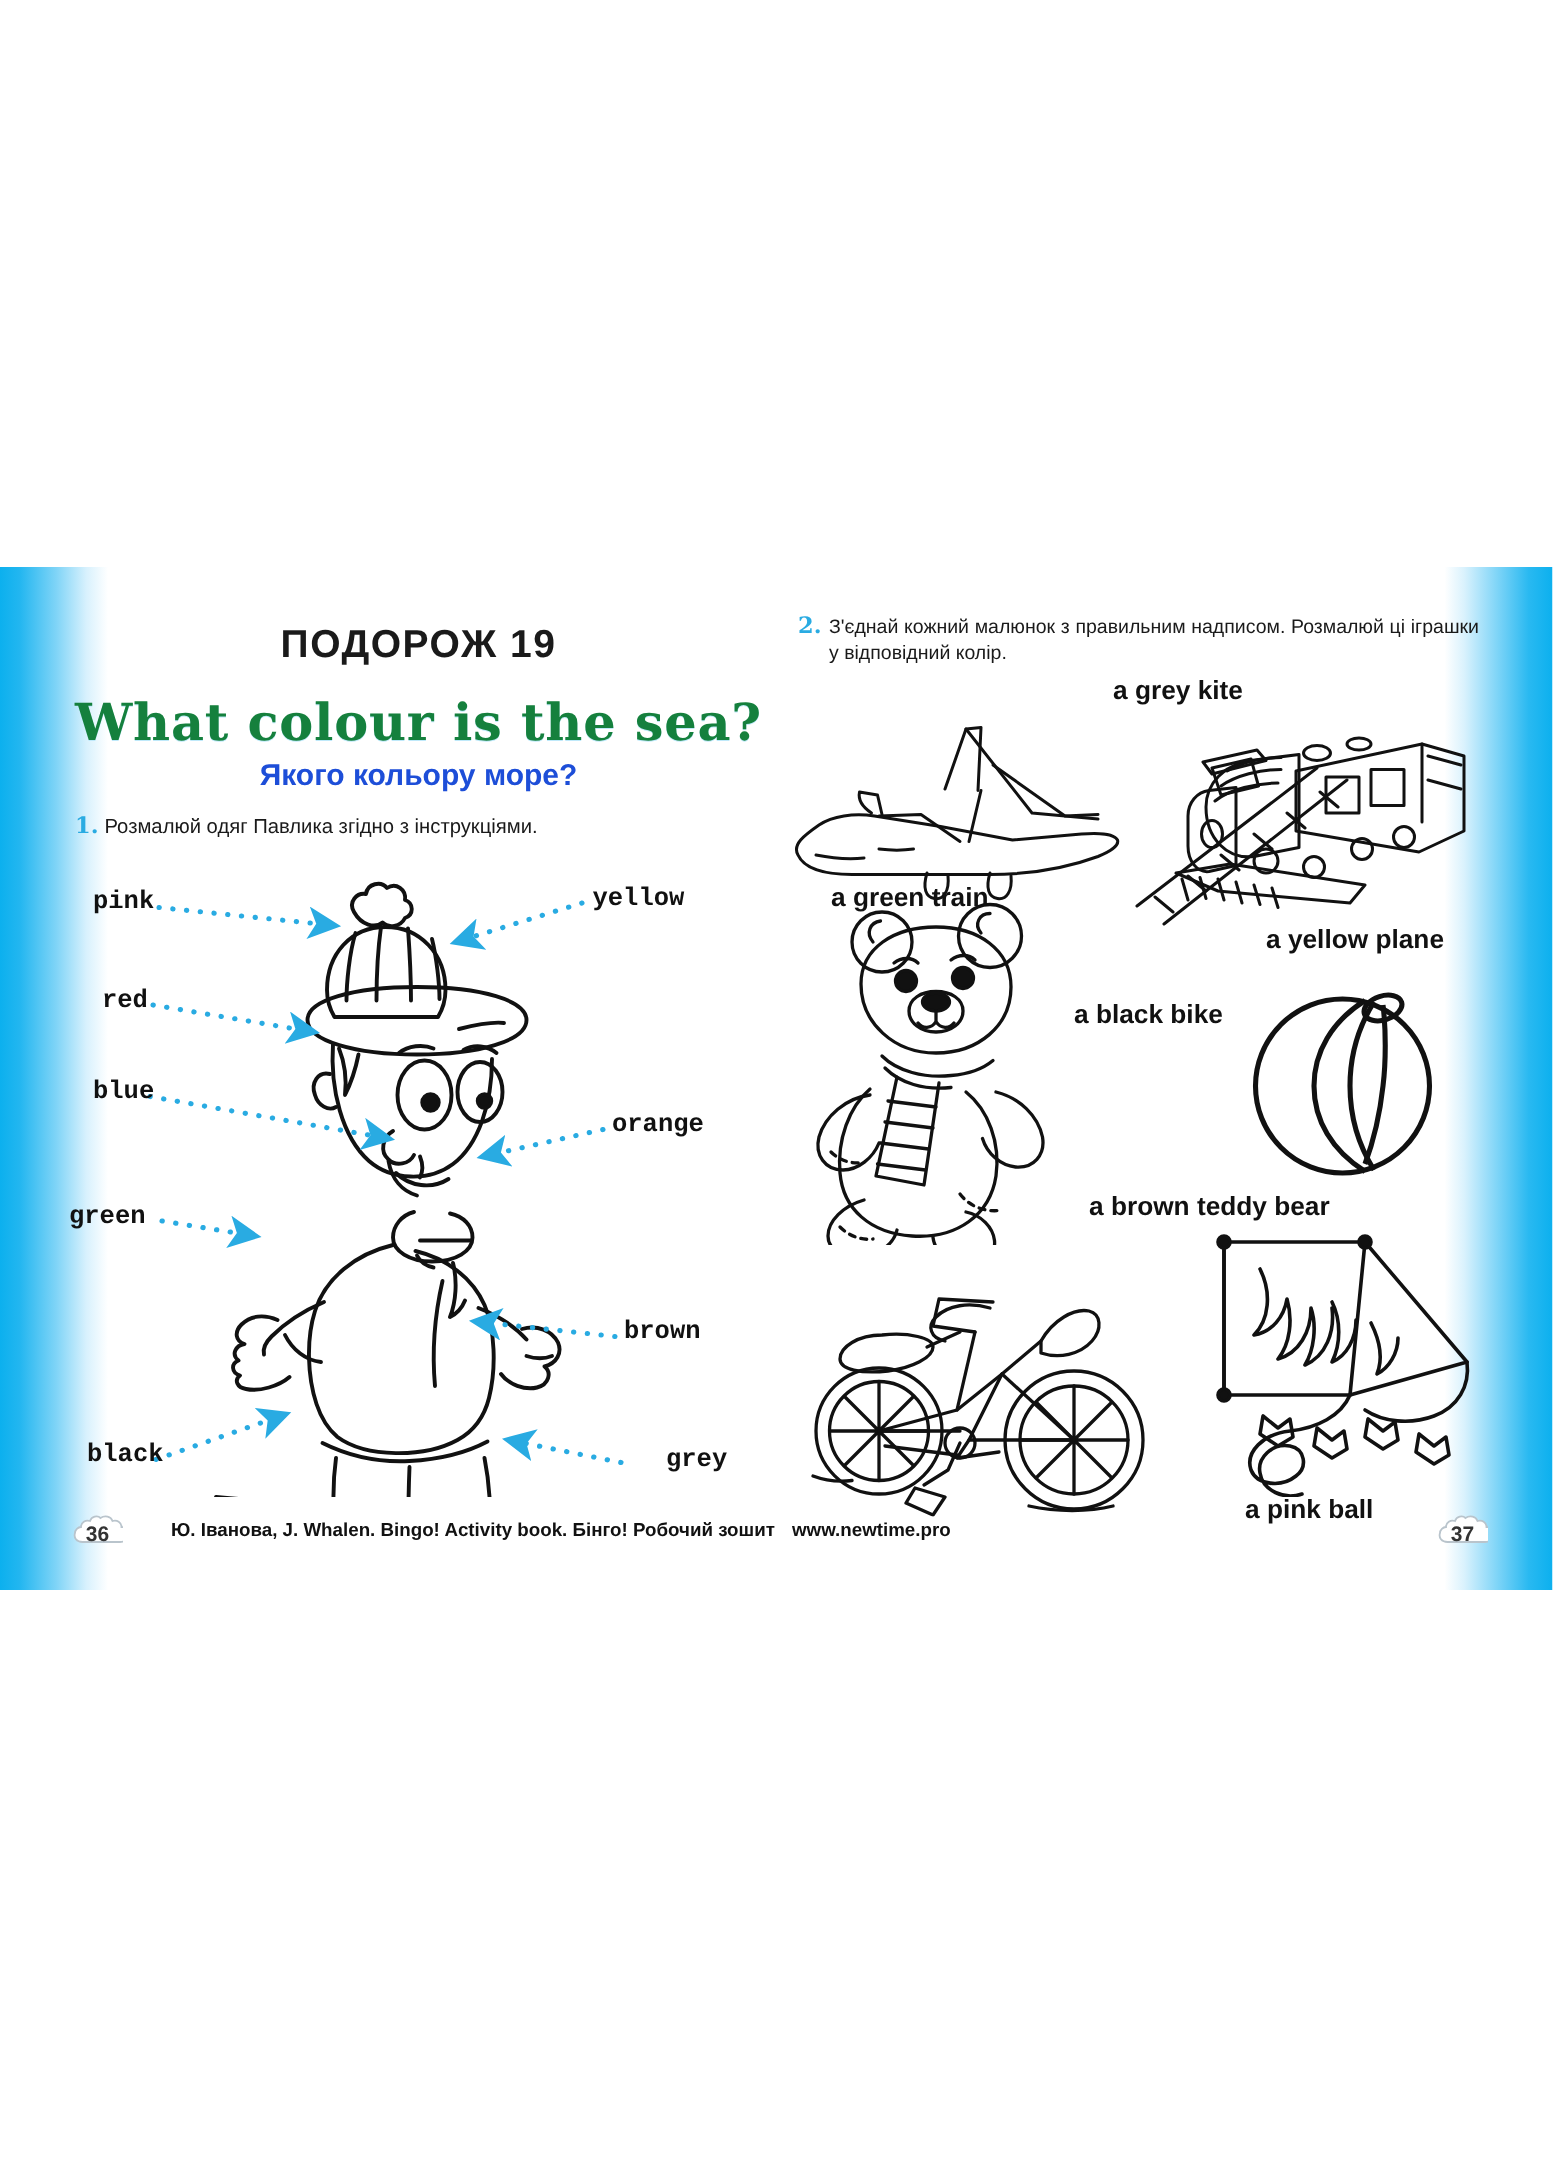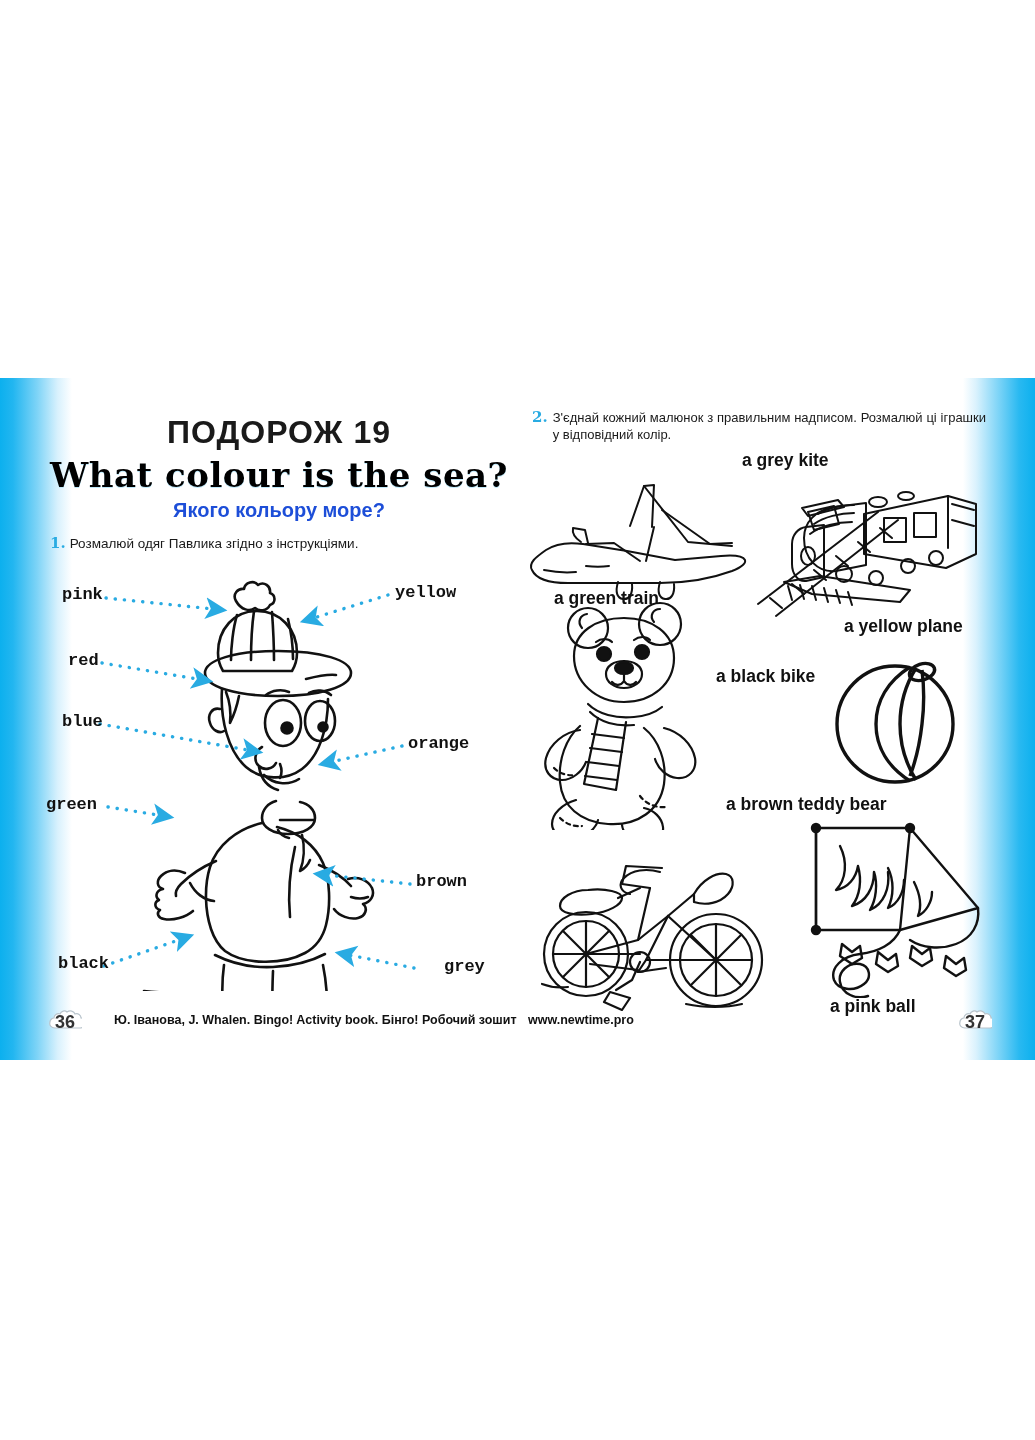--- a/index.html
+++ b/index.html
@@ -18,26 +18,26 @@
   .bleed{position:absolute;top:0;bottom:0;width:72px;pointer-events:none;}
   .bleed.left{left:0;background:linear-gradient(to right,#0cb0ee 0%,#22b6f0 18%,#7fd4f7 52%,#d8f1fd 80%,#ffffff 100%);}
   .bleed.right{right:0;background:linear-gradient(to left,#0cb0ee 0%,#29b9f1 22%,#8ad8f8 55%,#daf2fd 82%,#ffffff 100%);}
 
   .page{position:absolute;top:0;bottom:0;}
   .page.left{left:40px;width:478px;}
   .page.right{left:518px;width:478px;}
 
   
   .lesson-no{
-    text-align:center;font-weight:bold;font-size:32px;letter-spacing:1px;
+    text-align:center;font-weight:bold;font-size:26px;letter-spacing:1px;
     color:#1a1a1a;margin-top:36px;
   }
   .title-en{
     text-align:center;font-family:"DejaVu Serif","Liberation Serif",serif;
-    font-weight:bold;font-size:34px;color:#000000;margin-top:4px;
+    font-weight:bold;font-size:34px;color:#15803d;margin-top:17px;
     letter-spacing:.5px;
     text-shadow:0 1px 0 #bfe9fa;
   }
   .title-ua{
     text-align:center;font-weight:bold;font-size:20px;color:#1d4ed8;margin-top:4px;
   }
   .task{
     display:flex;align-items:flex-start;gap:4px;
     margin:14px 0 0 10px;font-size:13.5px;color:#1a1a1a;
   }
@@ -68,21 +68,21 @@
   }
 
   
   .footer{position:absolute;bottom:24px;height:28px;font-size:12.5px;font-weight:bold;color:#111;}
   .footer.left{left:40px;width:478px;}
   .footer.right{left:518px;width:478px;}
   .credit{position:absolute;left:74px;top:5px;white-space:nowrap;}
   .site{position:absolute;left:10px;top:5px;white-space:nowrap;}
   .pagenum{
     position:absolute;width:34px;height:28px;display:flex;align-items:center;
-    justify-content:center;font-size:18px;font-weight:bold;color:#333;text-align:right;
+    justify-content:center;font-size:14px;font-weight:bold;color:#333;text-align:right;
   }
   .pagenum.l{left:8px;top:0;}
   .pagenum.r{right:4px;top:0;}
   .pagenum svg{position:absolute;left:0;top:0;}
   .pagenum span{position:relative;z-index:2;}
 </style>
 </head>
 <body>
 
 <div id="spread">

